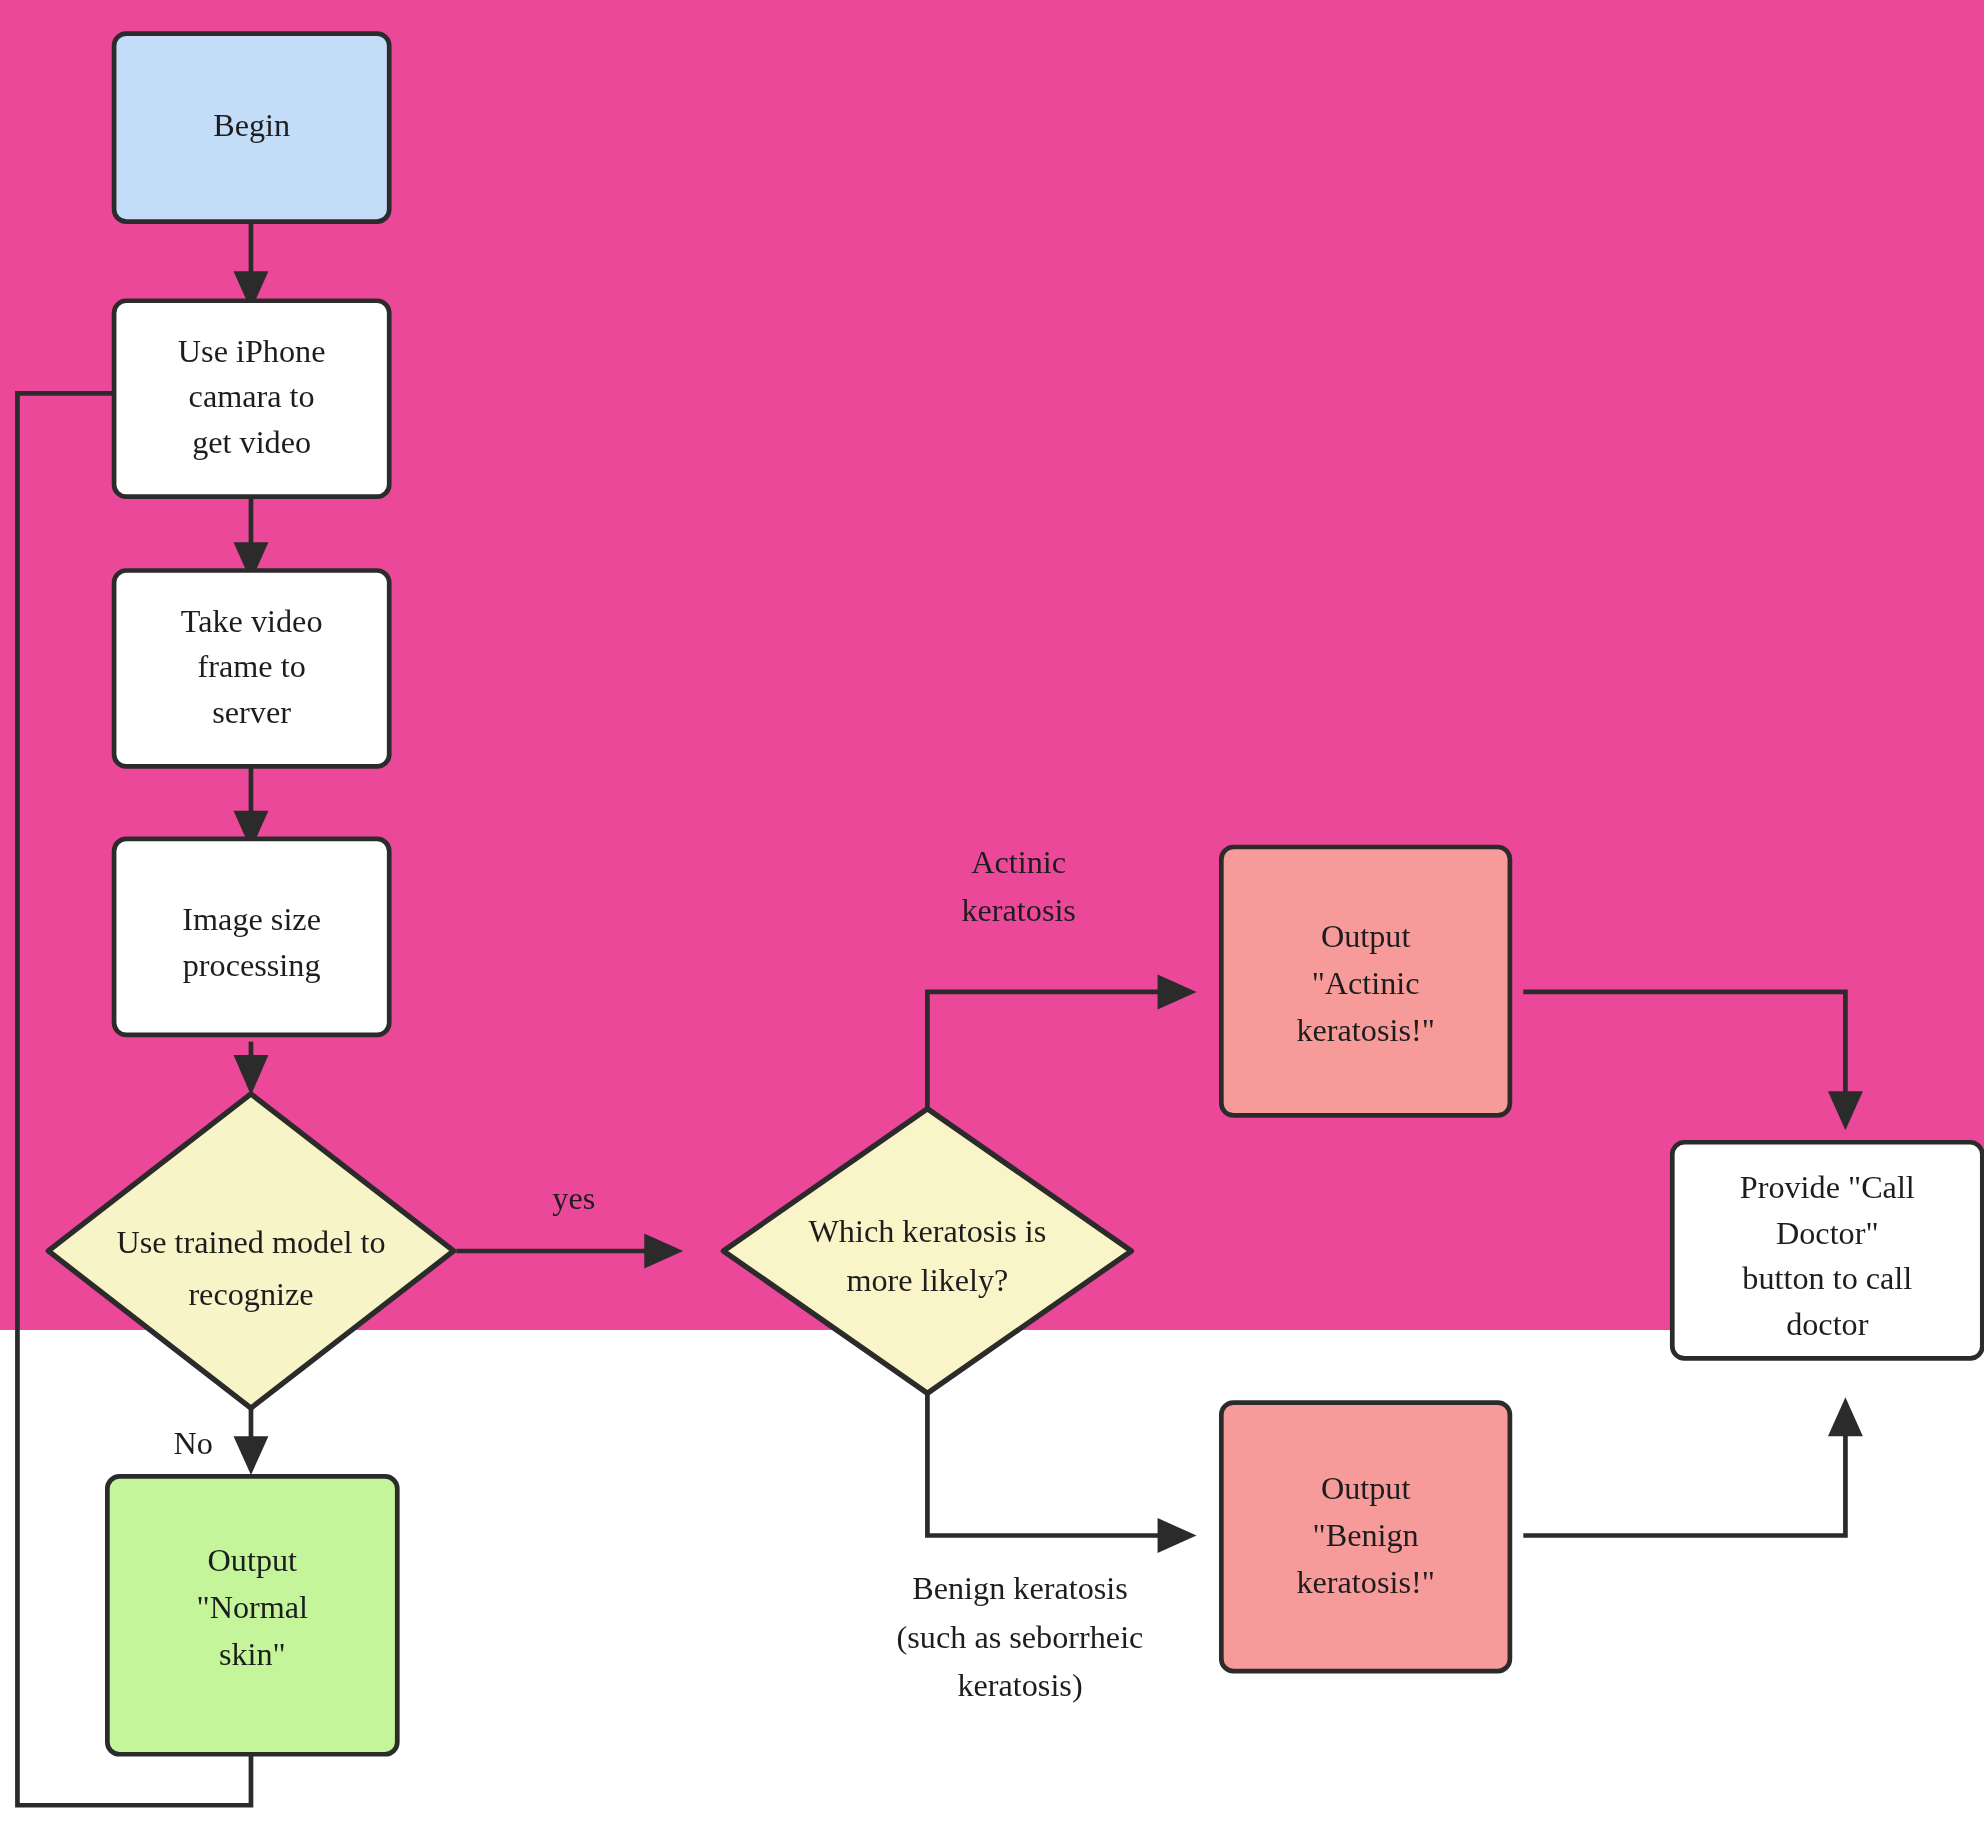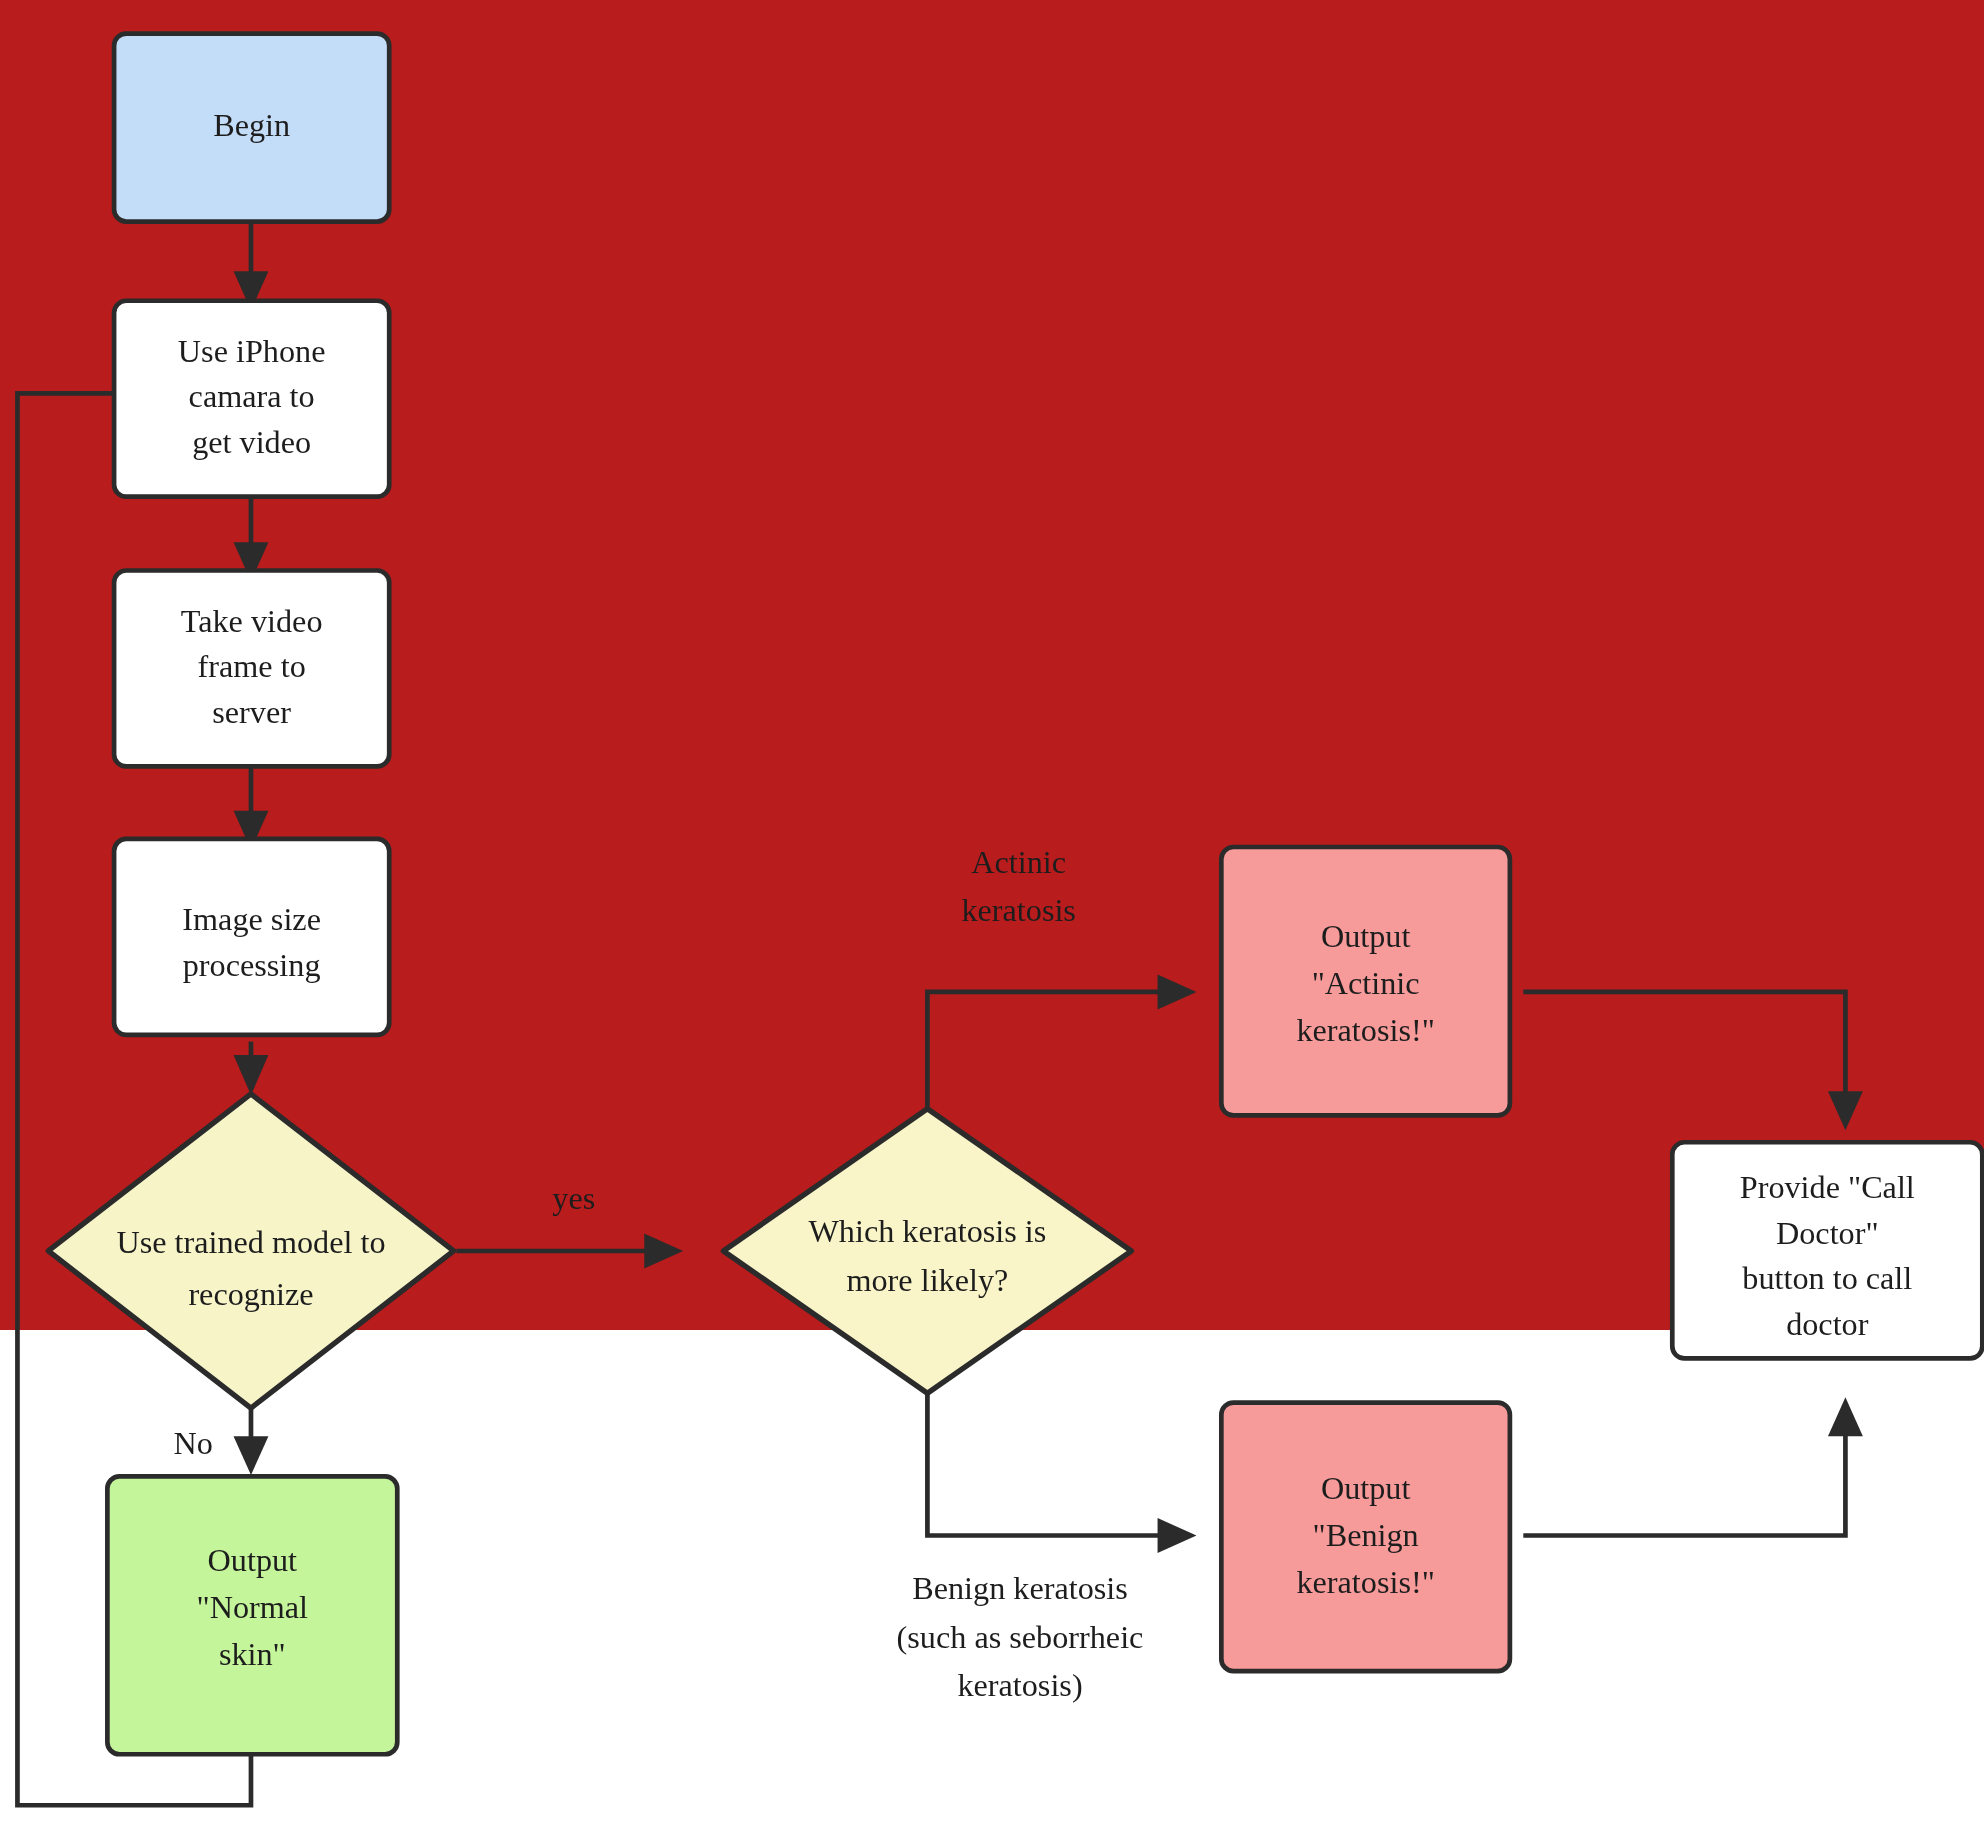--- a/index.html
+++ b/index.html
@@ -10,21 +10,21 @@
   body {
     width: 1985px;
     height: 1847px;
     font-family: "Liberation Serif", "DejaVu Serif", serif;
     overflow: hidden;
   }
   #flowchart-root {
     position: relative;
     width: 1985px;
     height: 1330px;
-    background: #b91c1c;
+    background: #ec4899;
   }
   svg.chart-svg {
     position: absolute;
     top: 0;
     left: 0;
     width: 1985px;
     height: 1847px;
     display: block;
   }
   .node-shape {

